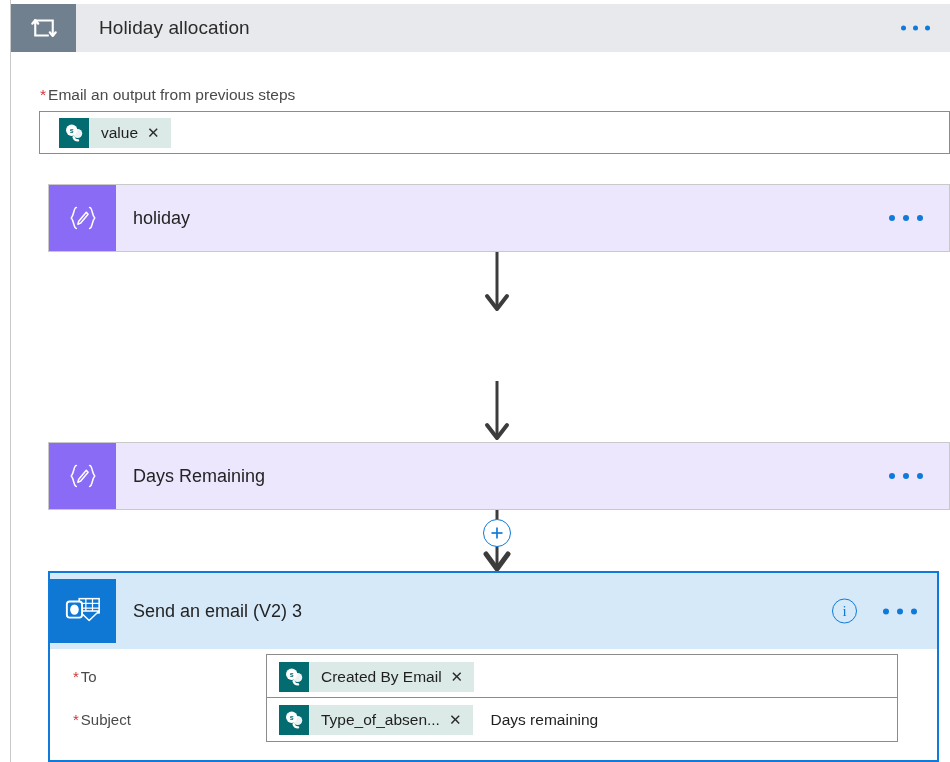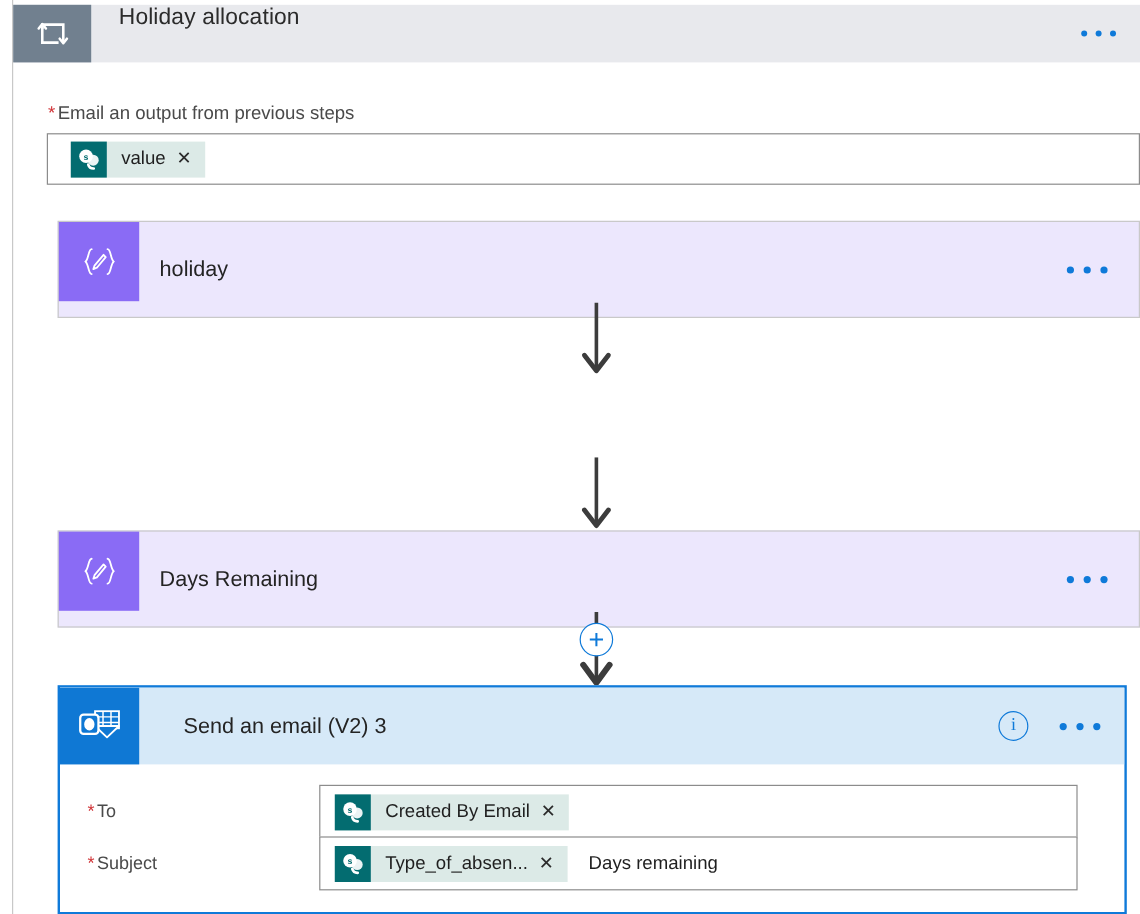--- a/index.html
+++ b/index.html
@@ -30,20 +30,21 @@
   }
 
   .loop-header {
     position: absolute;
     left: 0px;
     top: 4px;
     width: 939px;
     height: 48px;
     background: #e8e9ed;
     display: flex;
+    align-items: center;
   }
 
   .loop-icon {
     width: 65px;
     height: 48px;
     background: #71808f;
     display: flex;
     align-items: center;
     justify-content: center;
     flex: 0 0 65px;
@@ -125,21 +126,21 @@
     padding: 0 11px 0 3px;
     line-height: 1;
     cursor: pointer;
   }
 
   
   .var-card {
     position: absolute;
     left: 37px;
     width: 902px;
-    height: 81px;
+    height: 68px;
     background: #ece7fd;
     border: 1px solid #c9c9c9;
     display: flex;
     align-items: center;
   }
   .var-icon {
     width: 67px;
     height: 66px;
     flex: 0 0 67px;
     background: #8a6bf5;
@@ -206,25 +207,24 @@
     left: 37px;
     top: 571px;
     width: 891px;
     height: 191px;
     background: #ffffff;
     border: 2px solid #0f7ad9;
     overflow: hidden;
   }
   .email-head {
     position: relative;
-    height: 64px;
+    height: 76px;
     background: #d6e9f8;
     display: flex;
     align-items: center;
-    gap: 20px;
   }
   .email-icon {
     width: 66px;
     height: 64px;
     flex: 0 0 66px;
     background: #0f78d4;
     display: flex; align-items: center; justify-content: center;
   }
   .email-title {
     margin-left: 17px;

